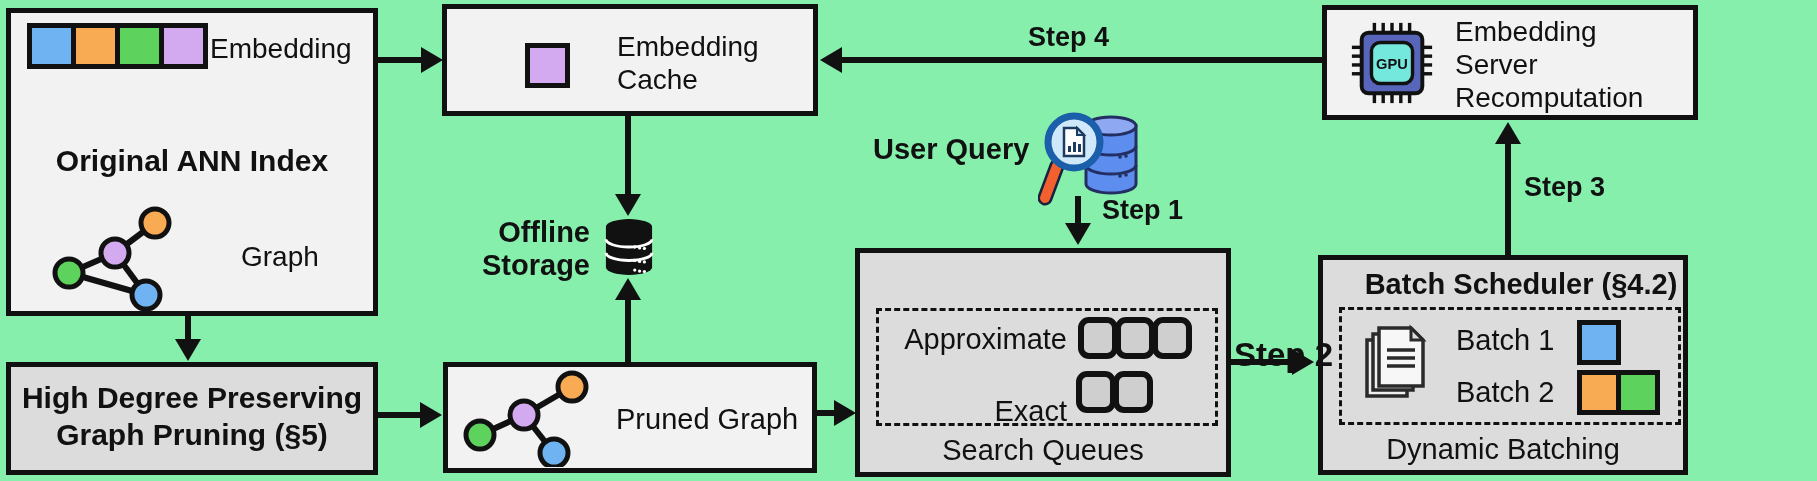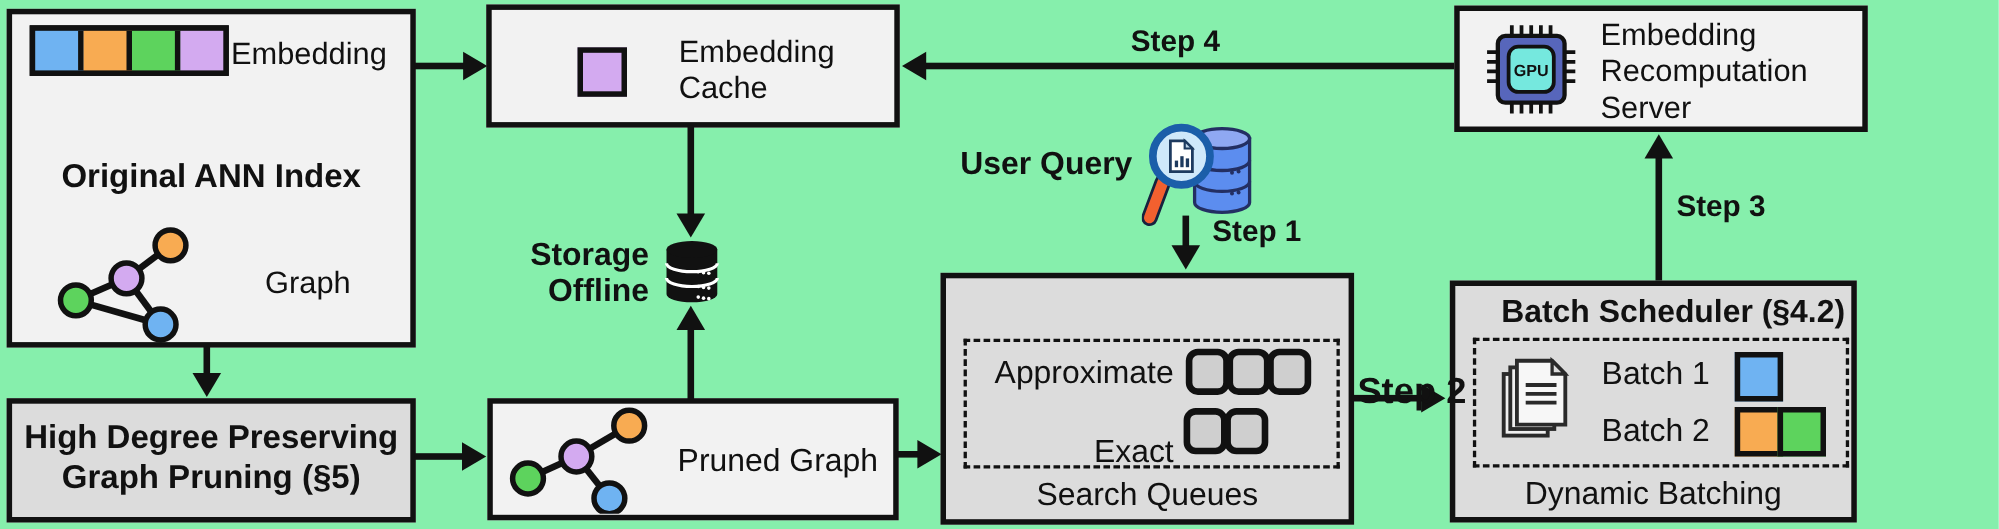--- a/index.html
+++ b/index.html
@@ -77,22 +77,22 @@
 
   <div class="box light" style="left:442px; top:4px; width:376px; height:112px;">
     <div class="sq" style="left: 78px; top: 34px; width: 45px; height: 45px; background-color: rgb(211, 170, 240);"></div>
     <div class="lbl" style="left:170px; top:21px; font-size:28px; line-height:33px; white-space:normal;">
       <div>Embedding</div>
       <div>Cache</div>
     </div>
   </div>
 
   <div class="lbl bold rt" style="left:450px; top:216px; width:140px; font-size:29px; line-height:33px; white-space:normal;">
+    <div>Offline</div>
     <div>Storage</div>
-    <div>Offline</div>
   </div>
   <svg style="position:absolute; left:604px; top:218px;" width="50" height="58" viewBox="0 0 52 60">
     <path d="M2 9 L2 51 A24 8 0 0 0 50 51 L50 9 Z" fill="#111"></path>
     <ellipse cx="26" cy="9" rx="24" ry="8" fill="#111"></ellipse>
     <path d="M2 22 A24 8 0 0 0 50 22" fill="none" stroke="#fff" stroke-width="3"></path>
     <path d="M2 36 A24 8 0 0 0 50 36" fill="none" stroke="#fff" stroke-width="3"></path>
     <g fill="#fff">
       <circle cx="32" cy="30" r="1.7"></circle>
         <circle cx="37" cy="31" r="1.7"></circle>
         <circle cx="42" cy="31.5" r="1.7"></circle>
@@ -215,22 +215,22 @@
           <line x1="77" y1="39" x2="87" y2="39"></line>
           <line x1="77" y1="48" x2="87" y2="48"></line>
           <line x1="77" y1="57" x2="87" y2="57"></line>
       </g>
       <rect x="15" y="15" width="62" height="62" rx="7" fill="#5766bb" stroke="#111" stroke-width="4"></rect>
       <rect x="25" y="25" width="42" height="42" rx="9" fill="#75e8de" stroke="#111" stroke-width="3.5"></rect>
       <text x="46" y="52" text-anchor="middle" font-family="Liberation Sans, sans-serif" font-size="15" font-weight="700" fill="#111">GPU</text>
     </svg>
     <div class="lbl" style="left:128px; top:5px; font-size:28px; line-height:33px; white-space:normal;">
       <div>Embedding</div>
+      <div>Server</div>
       <div>Recomputation</div>
-      <div>Server</div>
     </div>
   </div>
 
   <div class="aline" style="left:377px; top:57px; width:47px; height:6px;"></div>
   <div class="ahead right" style="left:421px; top:47px;"></div>
 
   <div class="aline" style="left:185px; top:315px; width:6px; height:27px;"></div>
   <div class="ahead down" style="left:175px; top:339px;"></div>
 
   <div class="aline" style="left:377px; top:412px; width:46px; height:6px;"></div>

